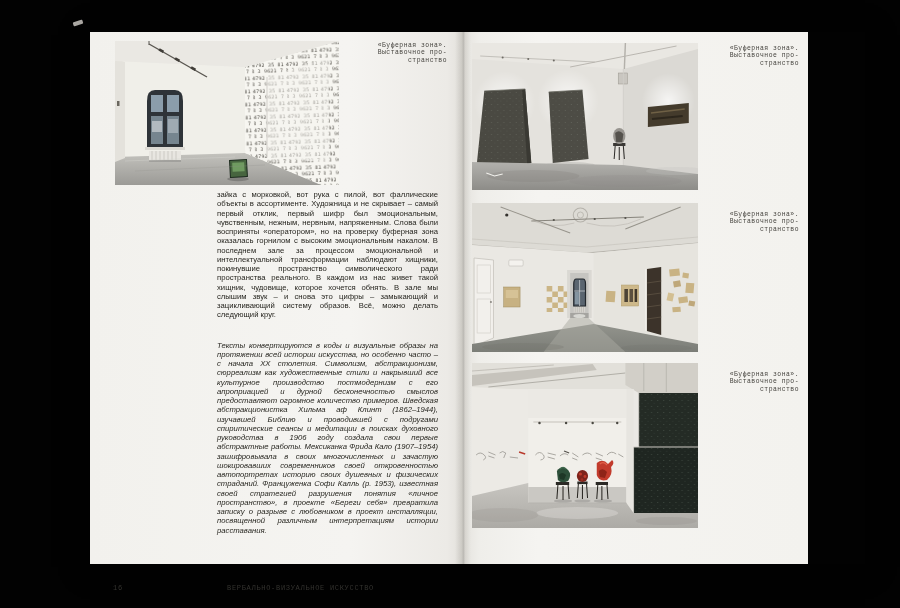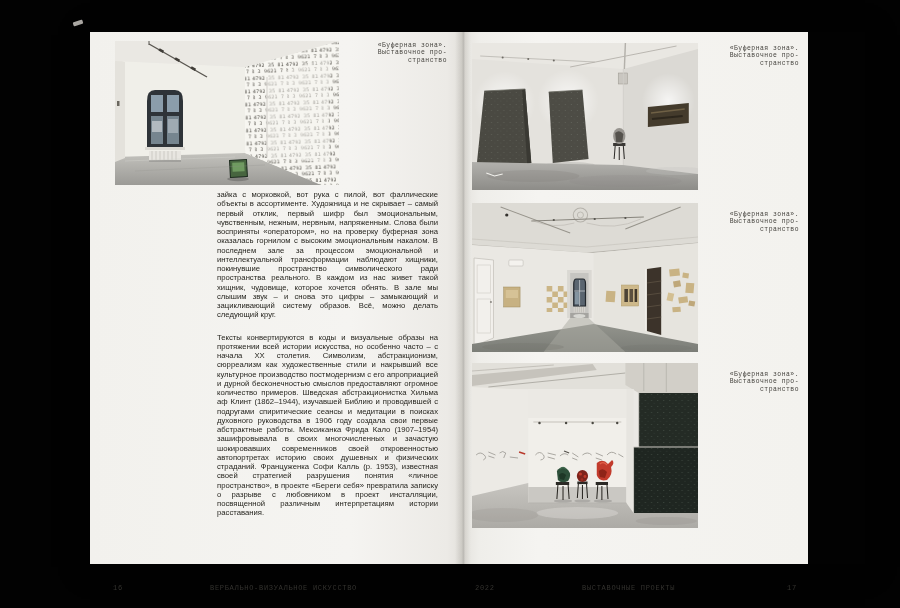--- a/index.html
+++ b/index.html
@@ -24,27 +24,27 @@
        font-family:"Liberation Mono","DejaVu Sans Mono",monospace;
        font-size:6.4px;line-height:7.4px;letter-spacing:.5px;}
   .cap span{display:block;}
   .capL {right:15px;top:10px;}
   .capR1{right:9px;top:13px;}
   .capR2{right:9px;top:179px;}
   .capR3{right:9px;top:339px;}
   .textcol{position:absolute;left:127px;top:158px;width:221px;
            font-size:7.7px;line-height:9.25px;color:#26251f;text-align:justify;}
   .textcol p{margin:0;}
-  .textcol p + p{margin-top:13px;}
+  .textcol p + p{margin-top:21px;font-style:italic;}
   .pfoot{position:absolute;left:0;top:512px;width:100%;height:14px;color:#34332f;
          font-family:"Liberation Mono","DejaVu Sans Mono",monospace;
          font-size:7px;letter-spacing:.7px;margin-top:40px;}
   .pfoot span{position:absolute;white-space:nowrap;}
   .pnumL {left:23px;}
-  .ftitleL{left:120px;}
+  .ftitleL{left:137px;}
   .fyear {left:13px;}
   .ftitleR{left:120px;}
   .pnumR {left:325px;}
 </style>
 </head>
 <body>
 
 <div class="stage">
   <div class="corner-tick"></div>
 
@@ -349,22 +349,17 @@
         <span>«Буферная зона».</span>
         <span>Выставочное про-</span>
         <span>странство</span>
       </div>
       <div class="cap capR3">
         <span>«Буферная зона».</span>
         <span>Выставочное про-</span>
         <span>странство</span>
       </div>
 
-      <footer class="pfoot">
-        <span class="fyear">2022</span>
-        <span class="ftitleR">ВЫСТАВОЧНЫЕ ПРОЕКТЫ</span>
-        <span class="pnumR">17</span>
-      </footer>
     </section>
 
     <div class="gutter"></div>
   </div>
 </div>
 
 </body></html>

